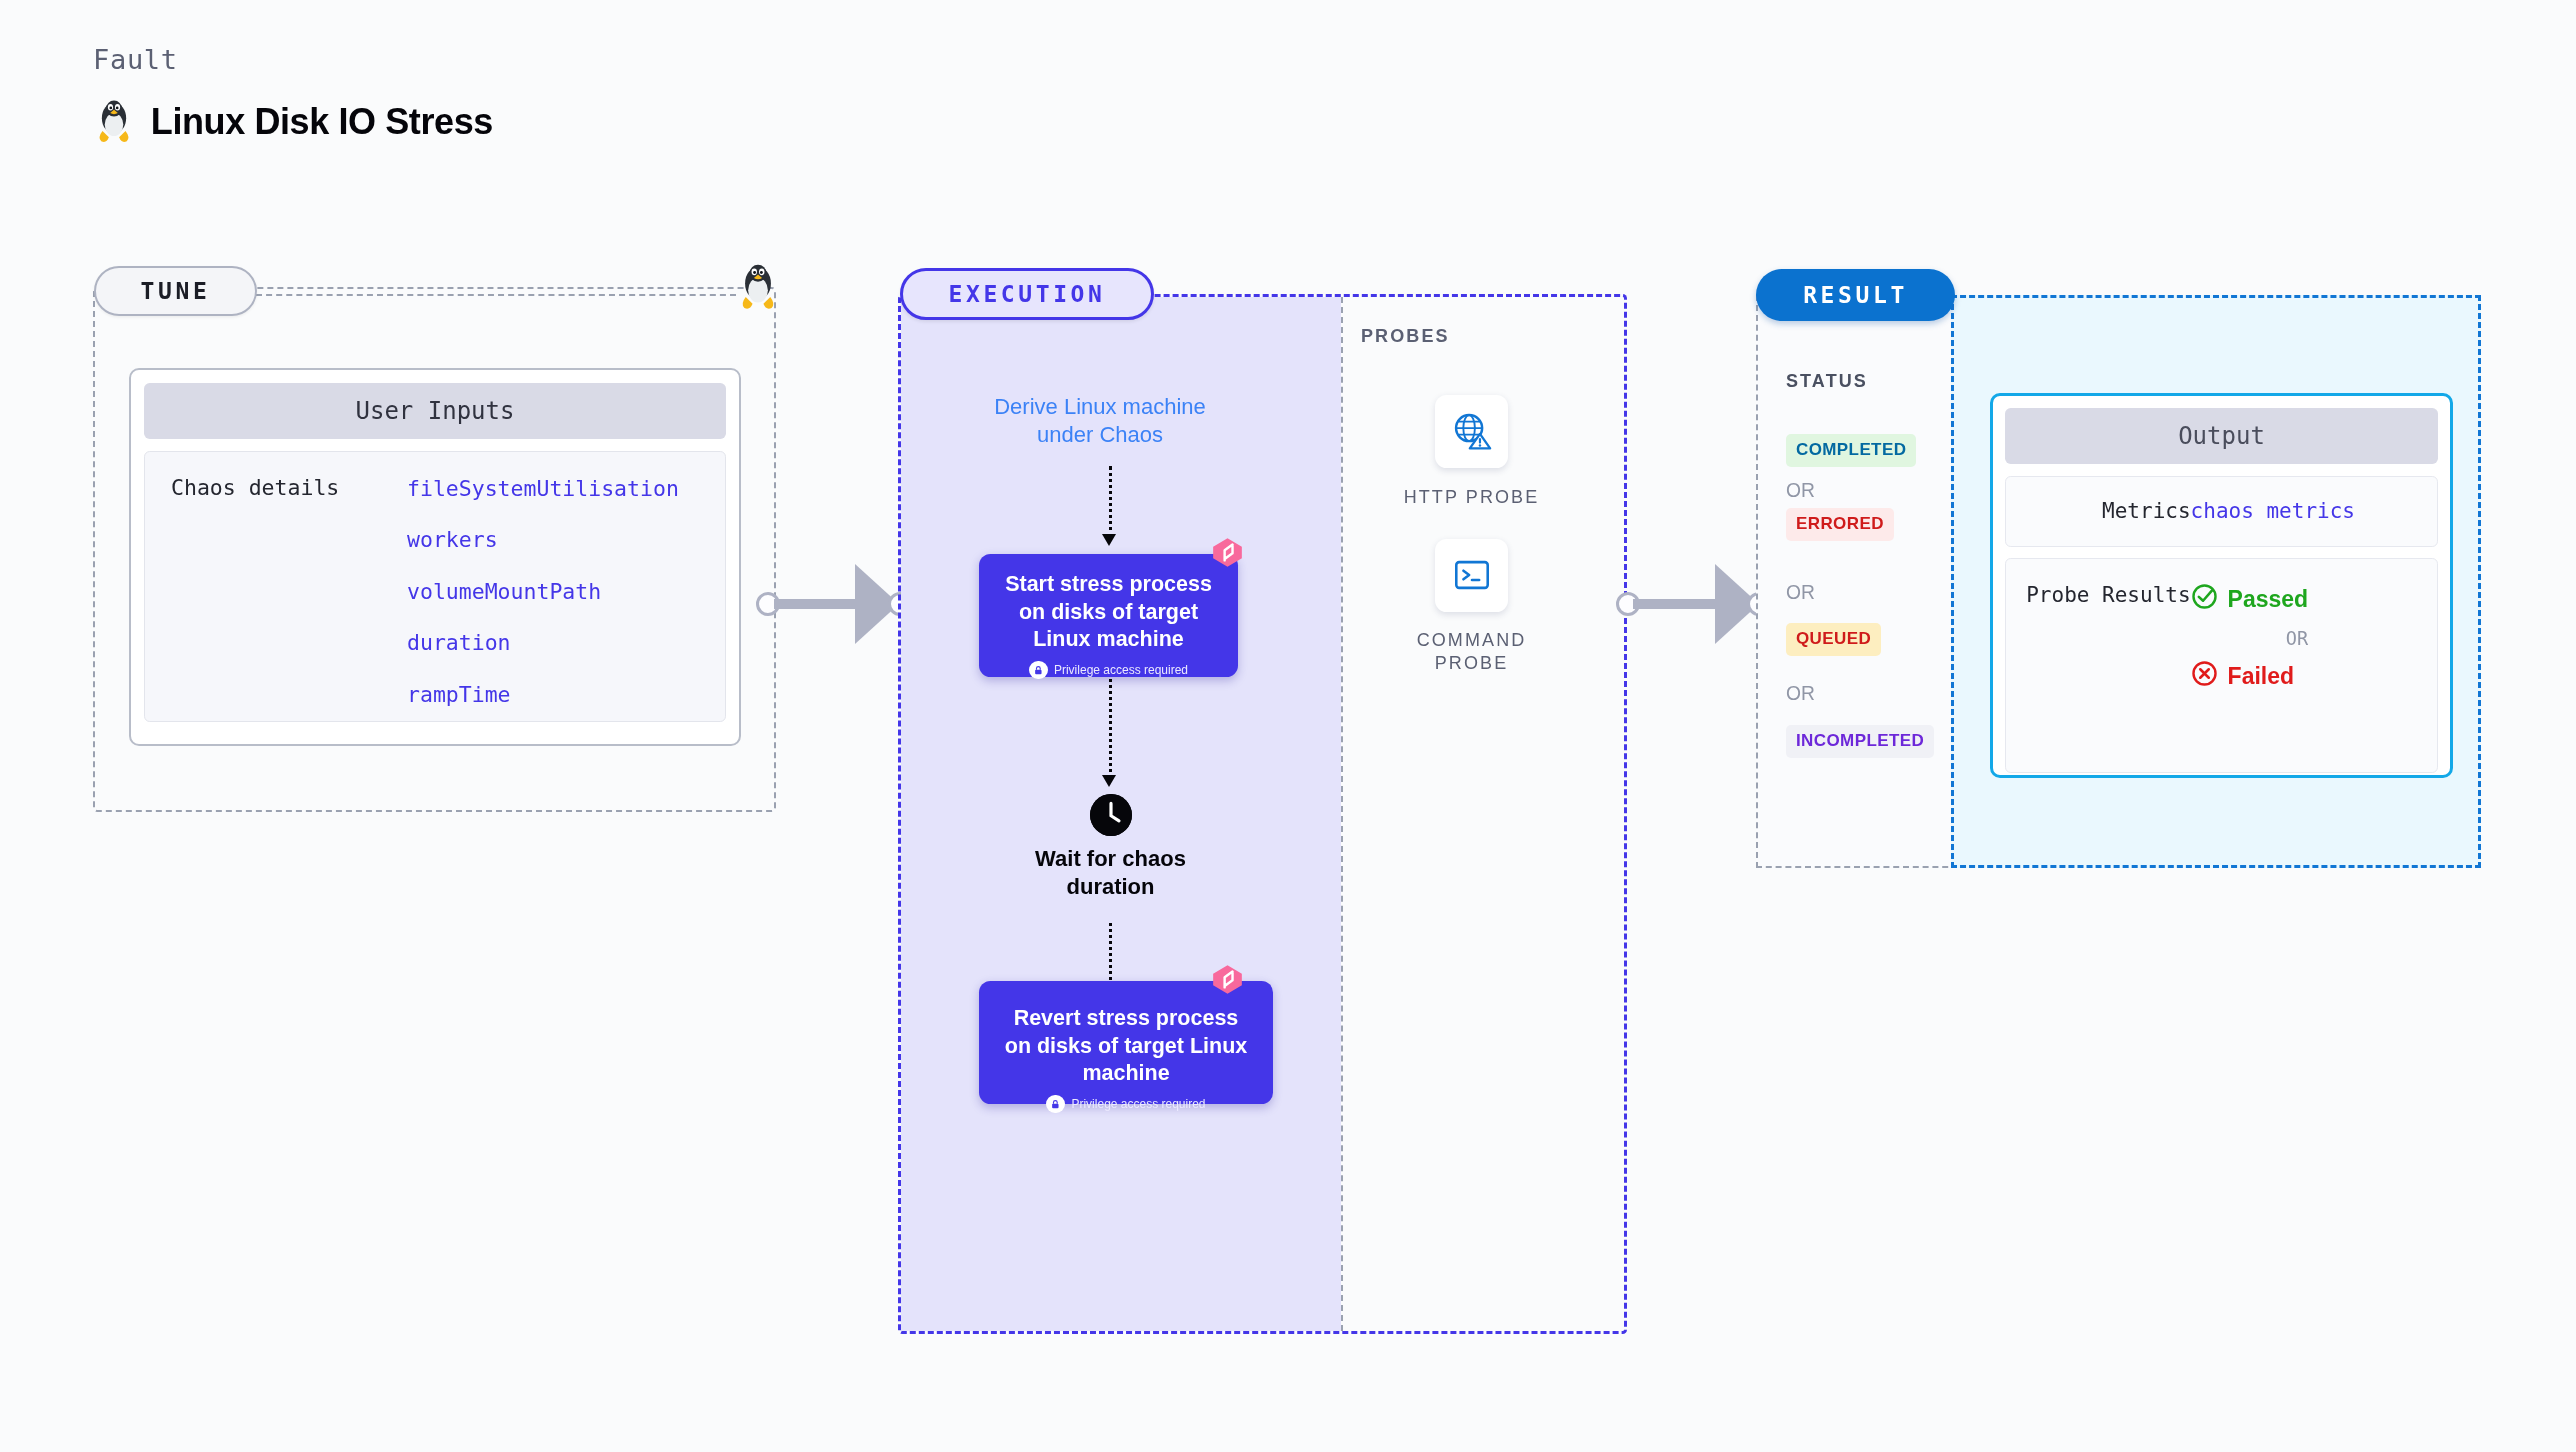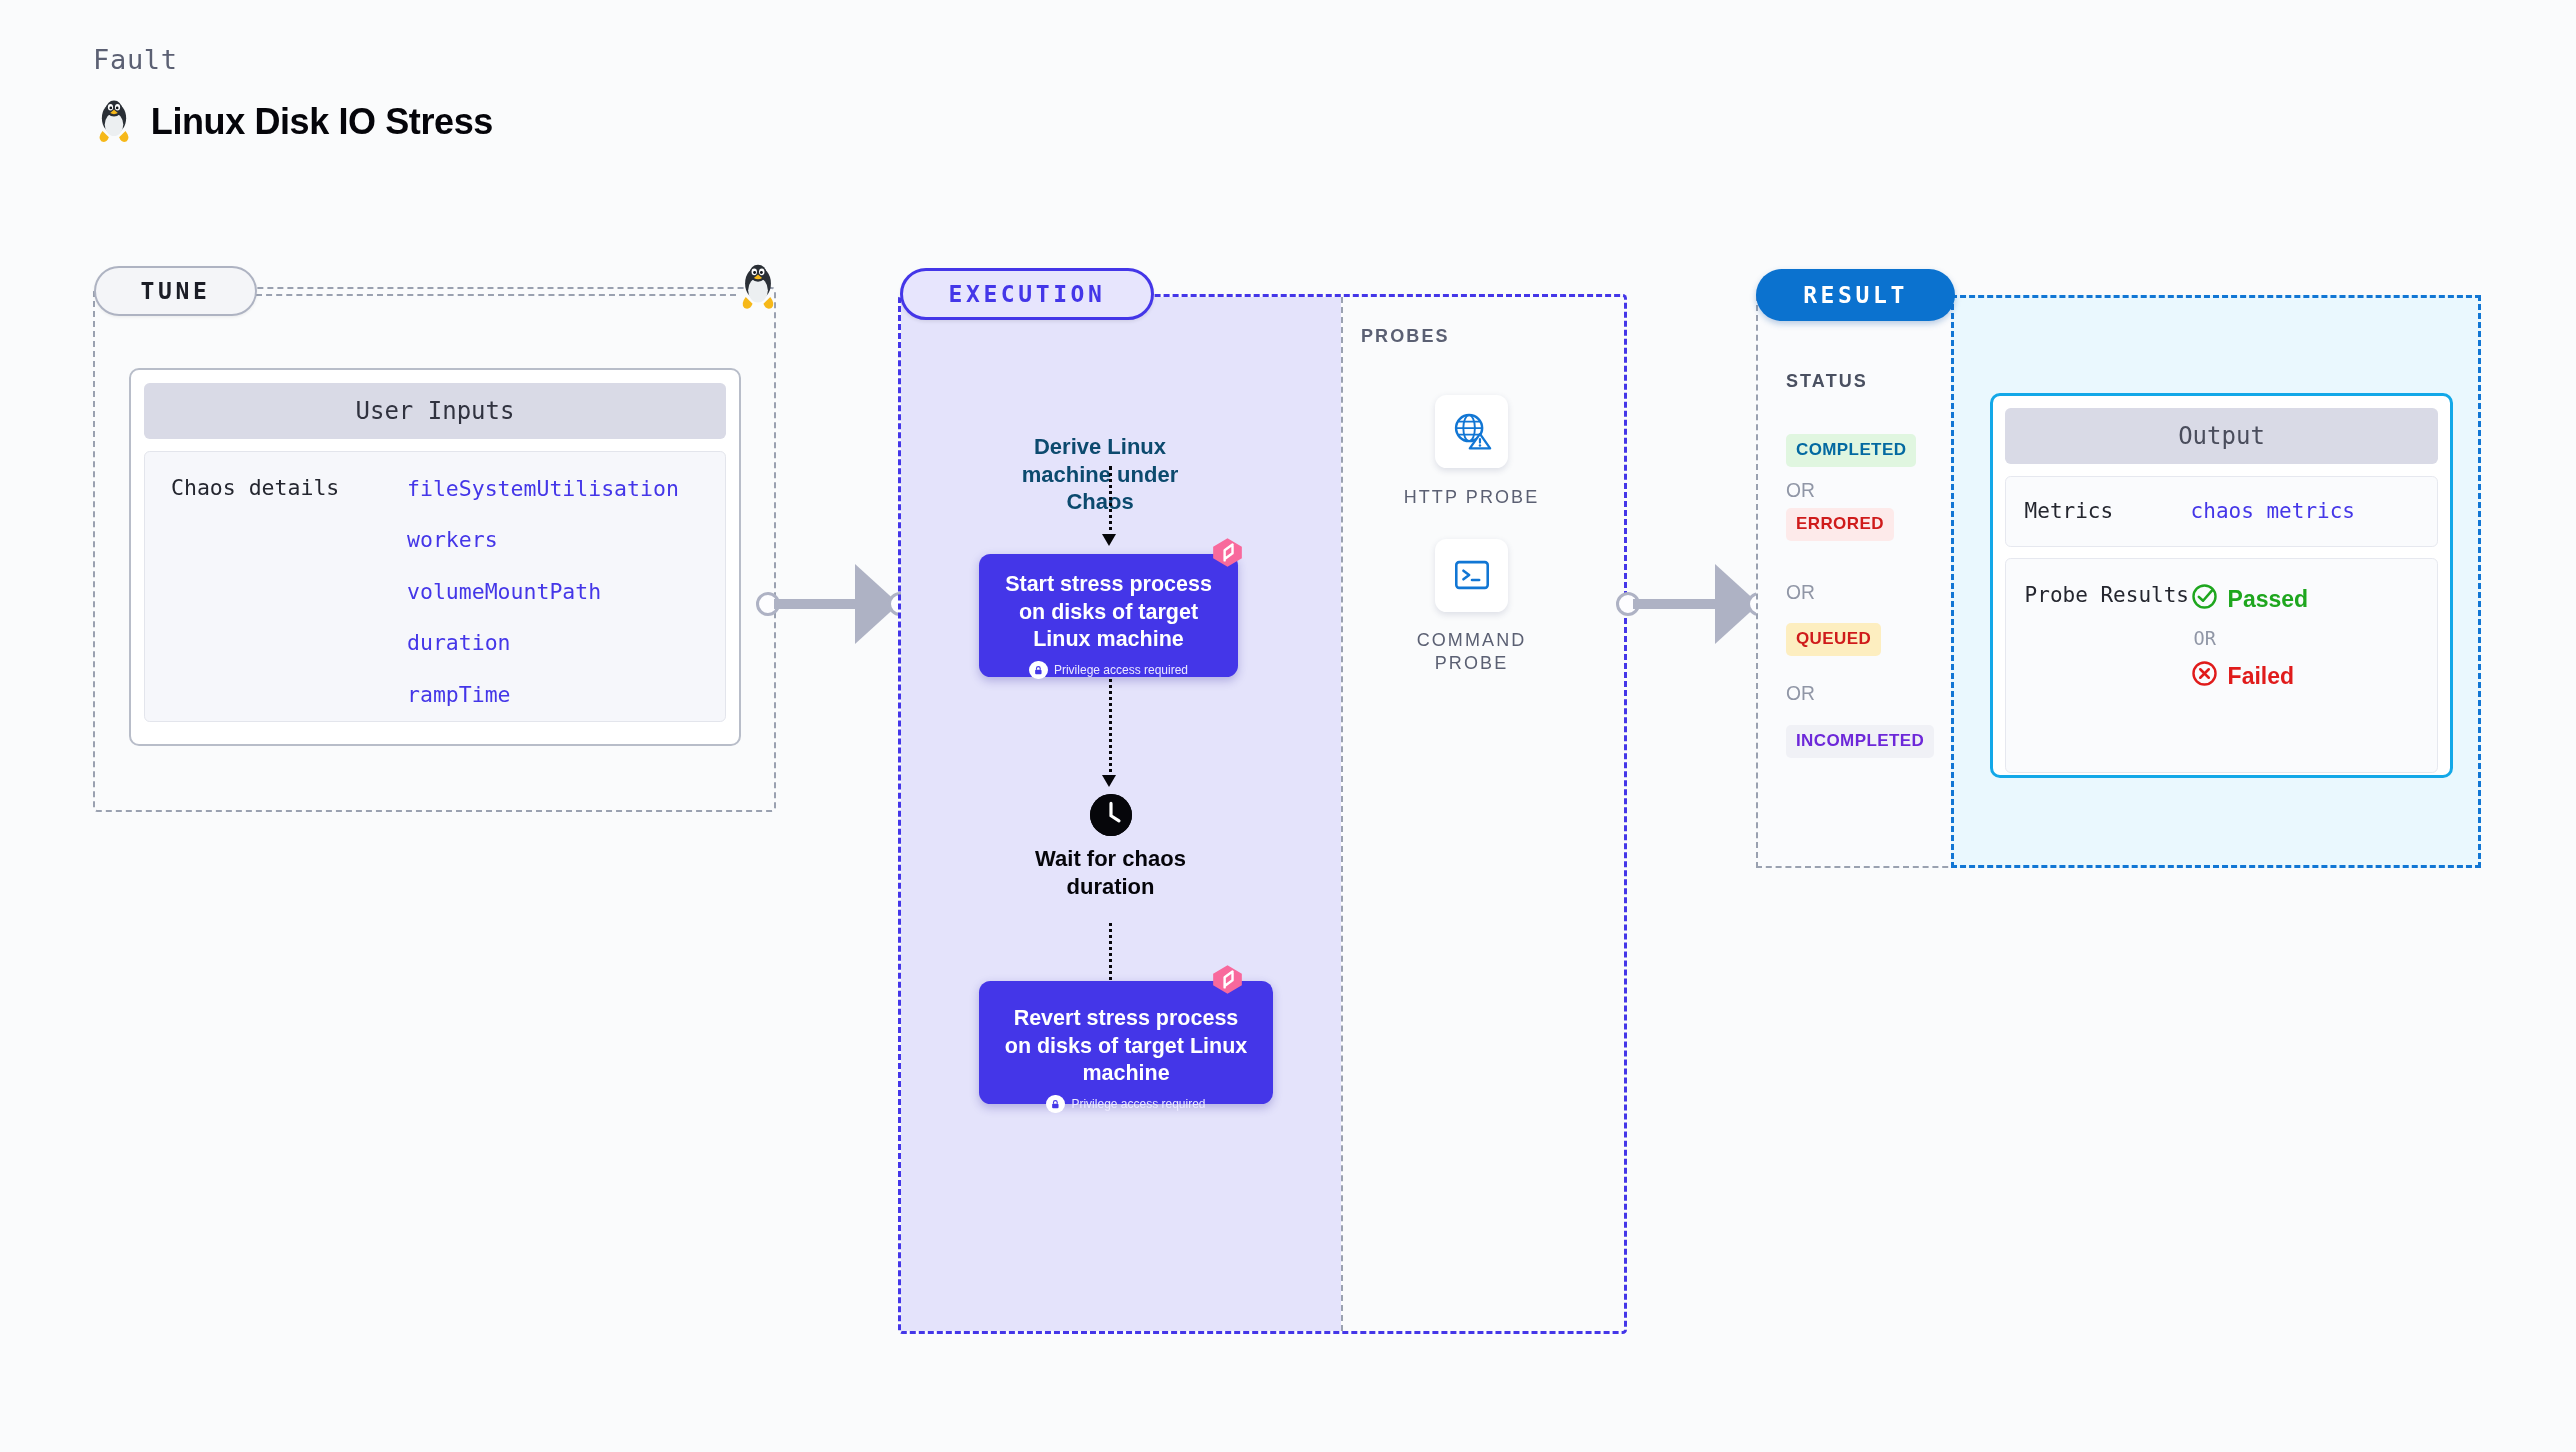--- a/index.html
+++ b/index.html
@@ -87,21 +87,21 @@
     position:absolute;left:900px;top:268px;width:254px;height:52px;
     box-sizing:border-box;border:3.6px solid #4436e8;border-radius:26px;
     background:#e7e5fd;display:flex;align-items:center;justify-content:center;
     font-family:"DejaVu Sans Mono","Liberation Mono",monospace;
     font-size:23px;font-weight:bold;letter-spacing:3.6px;color:#4436e8;
     box-shadow:0 2.1px 3.6px rgba(0,0,0,.08);
   }
 
   #derive-text{
     position:absolute;left:989px;top:393px;width:222px;text-align:center;
-    font-size:22px;font-weight:bold;color:#0c4a6e;line-height:1.26;margin-top:40px;
+    font-size:22px;font-weight:normal;color:#3b82f6;line-height:1.26;
   }
   .vdot{position:absolute;width:0;border-left:3.6px dotted #06060a;}
   .vdot-head{
     position:absolute;width:0;height:0;
     border-left:7.9px solid transparent;border-right:7.9px solid transparent;
     border-top:12px solid #06060a;
   }
 
   .act-box{
     position:absolute;background:#4436e8;border-radius:11.5px;
@@ -166,21 +166,21 @@
   .chip{
     position:absolute;border-radius:5px;padding:6.4px 10px;
     font-size:17px;font-weight:bold;letter-spacing:0.4px;
   }
   .ortxt{position:absolute;font-size:19.3px;color:#9096a6;}
 
   
   #out-card{
     position:absolute;left:1990px;top:393px;width:463px;height:385px;
     box-sizing:border-box;background:#fff;border:3.6px solid #13a8e8;
-    border-radius:10px;padding:12px;
+    border-radius:10px;padding:12px;text-align:right;
   }
   #out-head{
     height:56px;background:#d9dae6;border-radius:5.7px;
     display:flex;align-items:center;justify-content:center;
     font-family:"DejaVu Sans Mono","Liberation Mono",monospace;
     font-size:24px;color:#4a4d5c;
   }
   #metrics-row{
     margin-top:11.5px;height:69px;background:#fafbfd;border:1.4px solid #e6e8ef;
     border-radius:5.7px;display:flex;align-items:center;padding-left:18.6px;

